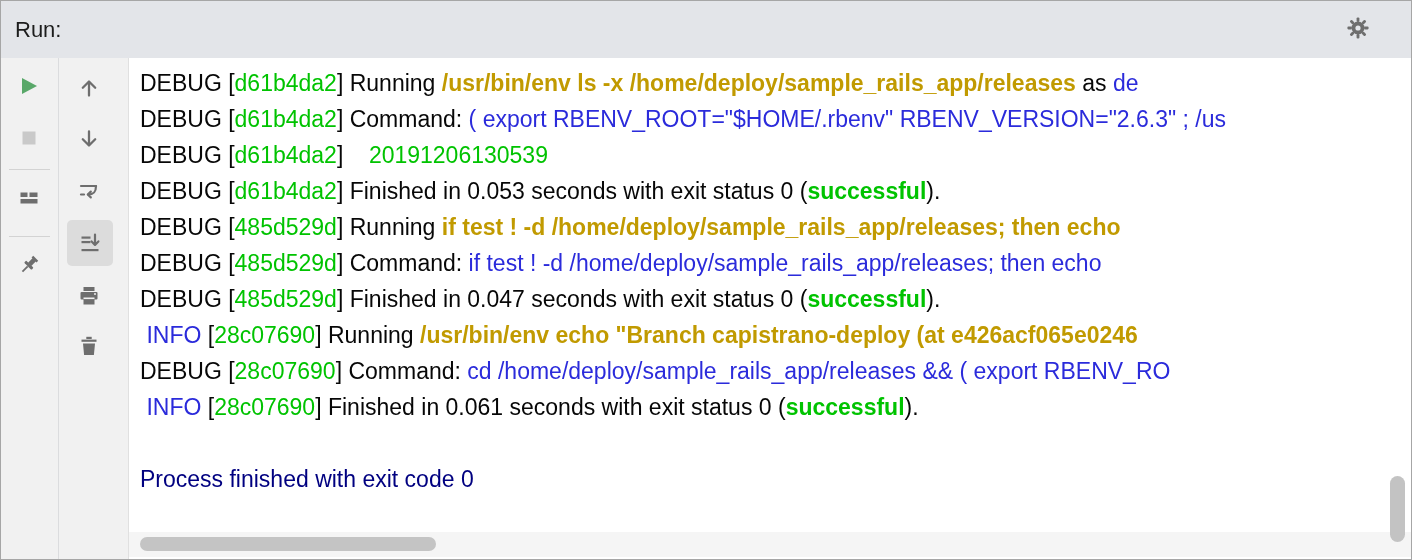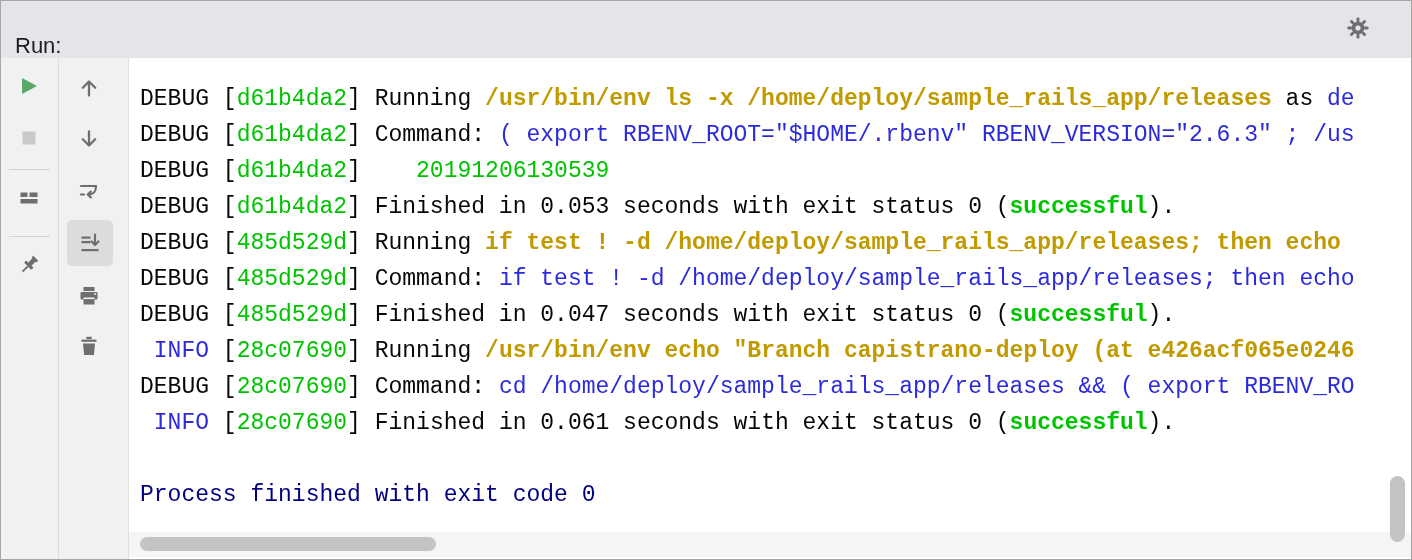--- a/index.html
+++ b/index.html
@@ -1,39 +1,39 @@
 <!DOCTYPE html>
 <html><head>
 <meta charset="utf-8">
 <style>
   * { margin:0; padding:0; box-sizing:border-box; }
   html,body { width:1412px; height:560px; background:#fff; font-family:"Liberation Sans", sans-serif; }
   .window { position:relative; width:1412px; height:560px; border:1px solid #a6a6a6; background:#fff; overflow:hidden; }
 
   
   .header { position:relative; height:57px; background:#e3e5e9; }
-  .run-label { position:absolute; left:14px; top:16px; height:57px; line-height:57px; font-size:22px; color:#1d1d1d; }
+  .run-label { position:absolute; left:14px; top:0; height:57px; line-height:57px; font-size:22px; color:#1d1d1d; }
   .tab { position:absolute; left:88px; top:0; width:336px; height:57px; display:flex; align-items:center; padding-left:22px; cursor:default; }
   .tab-runicon { flex:0 0 auto; margin-right:12px; }
   .tab-label { font-size:22px; color:#1d1d1d; white-space:nowrap; }
   .tab-close { margin-left:14px; font-size:26px; color:#9ca1a7; line-height:1; }
   .tab-underline { position:absolute; left:0; bottom:0; width:100%; height:5px; background:#3d7dc9; }
   .hdr-right { position:absolute; right:16px; top:0; height:57px; display:flex; align-items:center; gap:24px; }
 
   
   .body { position:relative; display:flex; height:501px; }
   .toolbar { position:relative; width:128px; background:#f1f1f1; border-right:1px solid #e0e0e0; flex:0 0 auto; }
   .col-sep { position:absolute; left:57px; top:0; bottom:0; width:1px; background:#dbdcde; }
   .tb-btn { position:absolute; width:28px; height:28px; display:flex; align-items:center; justify-content:center; }
   .tb-divider { position:absolute; height:1px; background:#d3d3d3; }
   .tb-selected { position:absolute; left:66px; top:162px; width:46px; height:46px; background:#dcdcdc; border-radius:5px; display:flex; align-items:center; justify-content:center; }
 
   
   .console { position:relative; flex:1 1 auto; background:#ffffff; overflow:hidden; }
-  .console-output { position:absolute; left:11px; top:7px; font-family:Liberation Mono, monospace; font-size:23px; line-height:36px; white-space:pre;margin-top:16px; }
+  .console-output { position:absolute; left:11px; top:7px; font-family:Liberation Sans, sans-serif; font-size:23px; line-height:36px; white-space:pre; }
   .console-line { height:36px; }
 
   
   .hscroll-track { position:absolute; left:0; right:0; bottom:2px; height:25px; background:#f5f5f5; }
   .hscroll-thumb { position:absolute; left:11px; top:5px; width:296px; height:14px; border-radius:7px; background:#c4c4c4; }
   .vscroll-thumb { position:absolute; right:6px; top:418px; width:15px; height:66px; border-radius:8px; background:#c3c3c3; }
 
   .minus-bar { width:22px; height:3px; background:#6e6e6e; border-radius:1px; }
 </style>
 </head>

